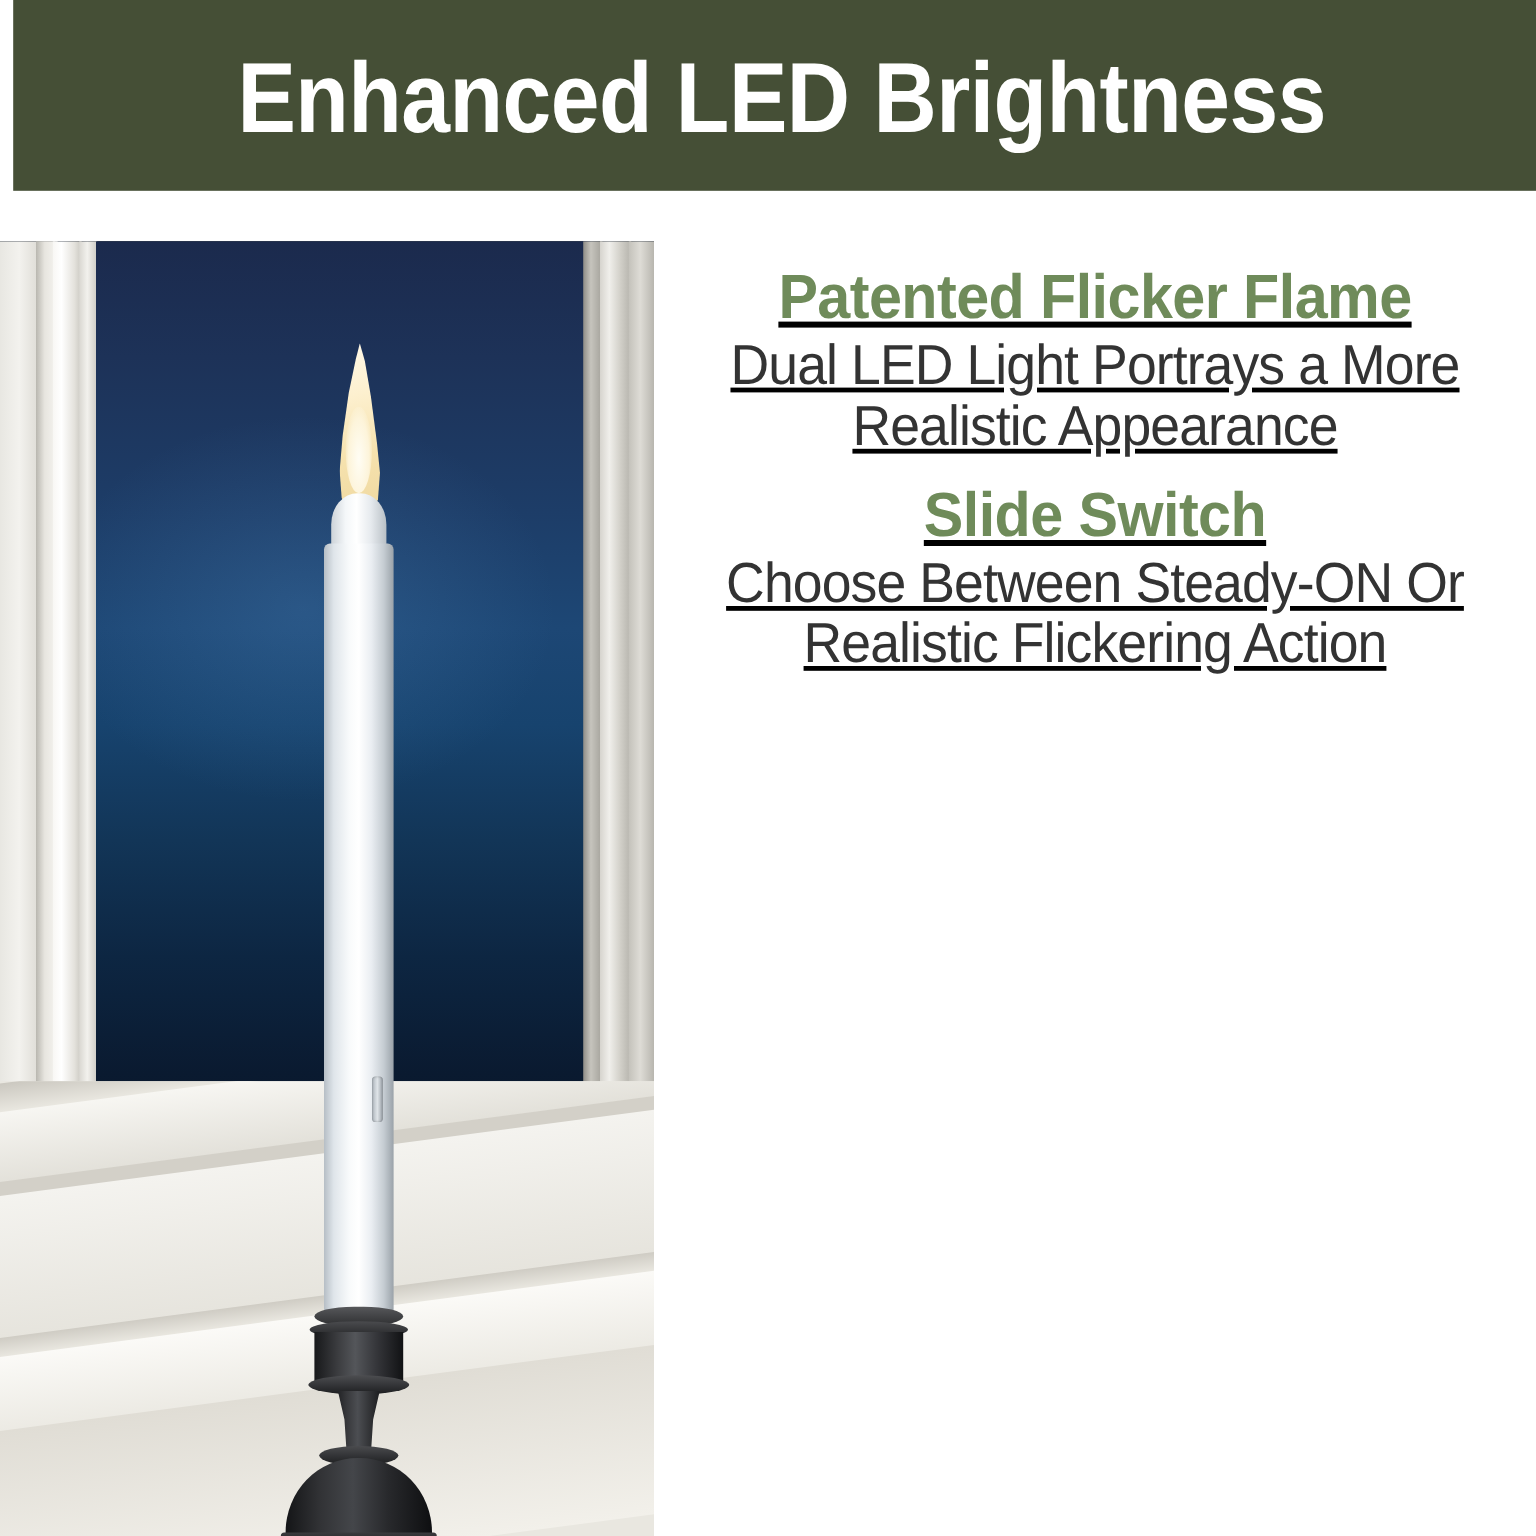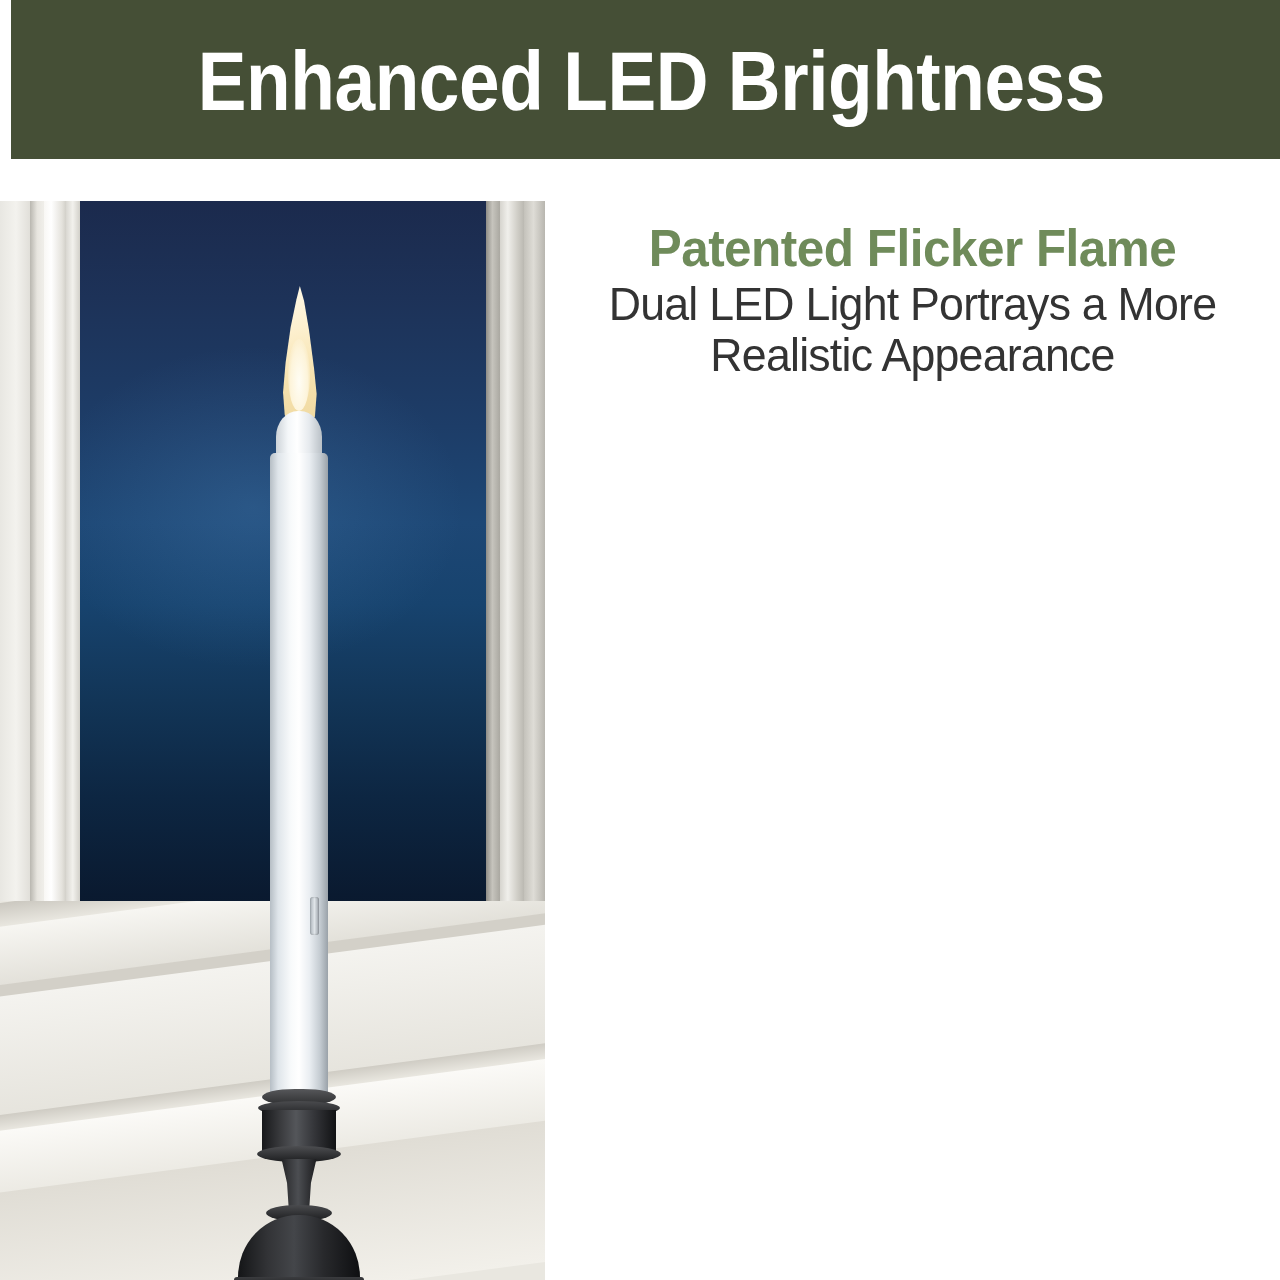--- a/index.html
+++ b/index.html
@@ -170,21 +170,21 @@
     position:absolute;left:2px;top:1016px;width:130px;height:14px;
     background:linear-gradient(180deg,#3a3b3e,#17181a);
     border-radius:3px;
   }
 
   
   .textpanel{
     position:absolute;left:545px;top:201px;width:735px;height:1079px;
     background:#ffffff;
     display:flex;flex-direction:column;justify-content:flex-start;
-    padding-top:20px;box-sizing:border-box;
+    padding-top:20px;box-sizing:border-box;text-decoration:underline;
   }
   .feature{width:100%;text-align:center;}
   .feature + .feature{margin-top:22px;}
   .f-title{
     color:#6f8b5a;
     font-weight:bold;
     font-size:52px;
     line-height:1.04;
     letter-spacing:-0.5px;
     transform:scaleX(0.95);
@@ -253,17 +253,21 @@
 
   </div>
 
   <div class="textpanel">
 
     <div class="feature">
       <div class="f-title">Patented Flicker Flame</div>
       <div class="f-body">Dual LED Light Portrays a More Realistic Appearance</div>
     </div>
 
+    <div class="feature">
+      <div class="f-title">Slide Switch</div>
+      <div class="f-body">Choose Between Steady-ON Or Realistic Flickering Action</div>
+    </div>
 
 
   </div>
 
 </div>
 
 </body></html>

